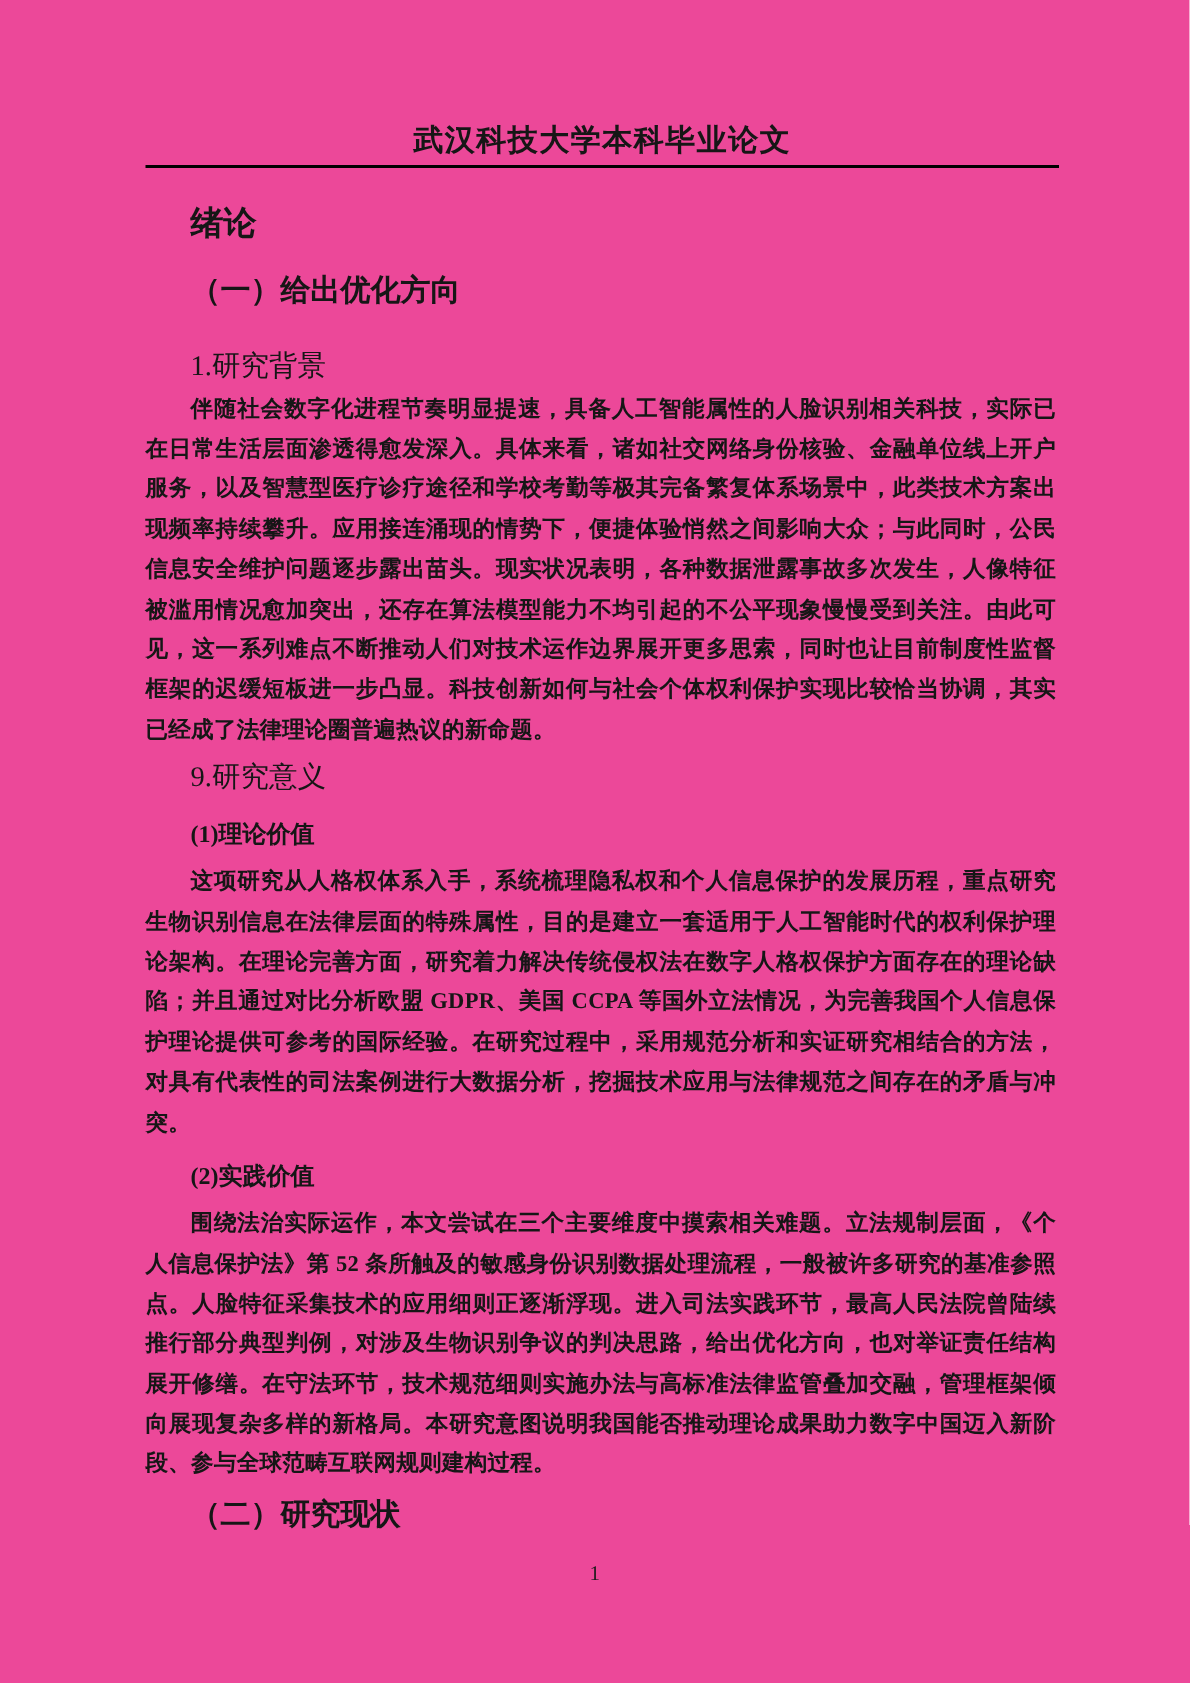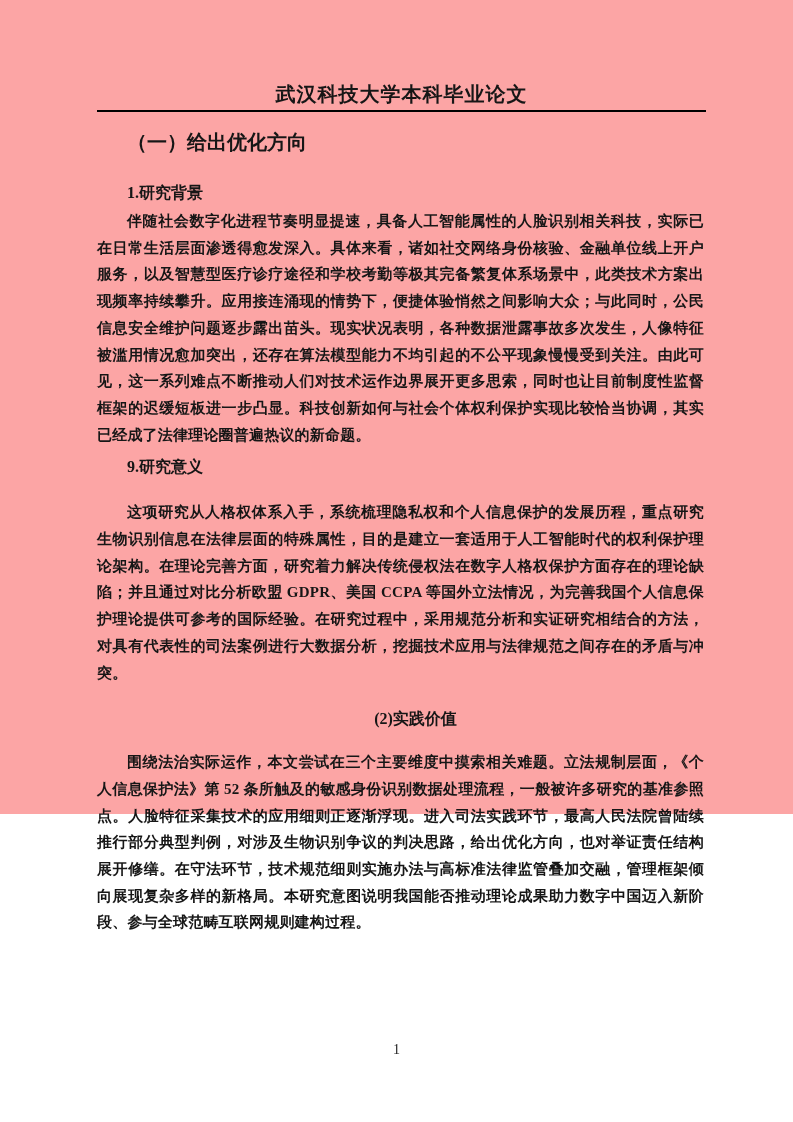--- a/index.html
+++ b/index.html
@@ -6,22 +6,22 @@
   html, body { background: #ffffff; }
   body {
     width: 793px; height: 1122px;
     font-family: "Liberation Serif", "DejaVu Serif", serif;
     color: #161616;
     position: relative;
     overflow: hidden;
   }
   .page {
     position: relative;
-    width: 793px; height: 814px;
-    background: #fca5a5;
+    width: 793px; height: 1122px;
+    background: #ec4899;
   }
   .running-header {
     margin: 0 87px 0 97px;
     padding-top: 84px;
   }
   .running-header .title {
     text-align: center;
     font-size: 20px;
     line-height: 21px;
     font-weight: bold;
@@ -42,43 +42,43 @@
     font-weight: bold;
     margin: 22px 0 0 30px;
   }
   h2.section {
     font-size: 20px;
     line-height: 28px;
     font-weight: bold;
     margin: 16px 0 0 30px;
   }
   h3.subsection {
-    font-size: 16px;
+    font-size: 19px;
     line-height: 26px;
-    font-weight: bold;
+    font-weight: normal;
     margin: 24px 0 0 30px;
   }
   h3.subsection.tight { margin-top: 6px; }
   h4.item {
     font-size: 16px;
     line-height: 22px;
     font-weight: bold;
     margin: 14px 0 0 30px;
   }
-  h4.item.second { margin-top: 22px; text-align: center; }
+  h4.item.second { margin-top: 12px; }
   p.body-para {
     font-size: 15px;
     line-height: 26.7px;
     text-align: justify;
     text-indent: 2em;
     margin-top: 2px;
     letter-spacing: 0.2px;
     font-weight: bold;
   }
-  p.body-para.mt { margin-top: 19px; }
+  p.body-para.mt { margin-top: 7px; }
   h2.section.last { margin-top: 6px; }
   .page-footer {
     position: absolute;
     left: 0; right: 0;
     top: 1040px;
     text-align: center;
   }
   .page-footer .num {
     font-size: 14px;
     line-height: 18px;
@@ -90,36 +90,39 @@
 
 <div class="page">
 
   <div class="running-header">
     <div class="title">武汉科技大学本科毕业论文</div>
   </div>
   <div class="header-rule"></div>
 
   <div class="content">
 
+    <h1 class="chapter">绪论</h1>
 
     <h2 class="section">（一）给出优化方向</h2>
 
     <h3 class="subsection">1.研究背景</h3>
 
     <p class="body-para">伴随社会数字化进程节奏明显提速，具备人工智能属性的人脸识别相关科技，实际已在日常生活层面渗透得愈发深入。具体来看，诸如社交网络身份核验、金融单位线上开户服务，以及智慧型医疗诊疗途径和学校考勤等极其完备繁复体系场景中，此类技术方案出现频率持续攀升。应用接连涌现的情势下，便捷体验悄然之间影响大众；与此同时，公民信息安全维护问题逐步露出苗头。现实状况表明，各种数据泄露事故多次发生，人像特征被滥用情况愈加突出，还存在算法模型能力不均引起的不公平现象慢慢受到关注。由此可见，这一系列难点不断推动人们对技术运作边界展开更多思索，同时也让目前制度性监督框架的迟缓短板进一步凸显。科技创新如何与社会个体权利保护实现比较恰当协调，其实已经成了法律理论圈普遍热议的新命题。</p>
 
     <h3 class="subsection tight">9.研究意义</h3>
 
+    <h4 class="item">(1)理论价值</h4>
 
     <p class="body-para mt">这项研究从人格权体系入手，系统梳理隐私权和个人信息保护的发展历程，重点研究生物识别信息在法律层面的特殊属性，目的是建立一套适用于人工智能时代的权利保护理论架构。在理论完善方面，研究着力解决传统侵权法在数字人格权保护方面存在的理论缺陷；并且通过对比分析欧盟 GDPR、美国 CCPA 等国外立法情况，为完善我国个人信息保护理论提供可参考的国际经验。在研究过程中，采用规范分析和实证研究相结合的方法，对具有代表性的司法案例进行大数据分析，挖掘技术应用与法律规范之间存在的矛盾与冲突。</p>
 
     <h4 class="item second">(2)实践价值</h4>
 
     <p class="body-para mt">围绕法治实际运作，本文尝试在三个主要维度中摸索相关难题。立法规制层面，《个人信息保护法》第 52 条所触及的敏感身份识别数据处理流程，一般被许多研究的基准参照点。人脸特征采集技术的应用细则正逐渐浮现。进入司法实践环节，最高人民法院曾陆续推行部分典型判例，对涉及生物识别争议的判决思路，给出优化方向，也对举证责任结构展开修缮。在守法环节，技术规范细则实施办法与高标准法律监管叠加交融，管理框架倾向展现复杂多样的新格局。本研究意图说明我国能否推动理论成果助力数字中国迈入新阶段、参与全球范畴互联网规则建构过程。</p>
 
+    <h2 class="section last">（二）研究现状</h2>
 
   </div>
 
   <div class="page-footer">
     <span class="num">1</span>
   </div>
 
 </div>
 
 </body></html>

